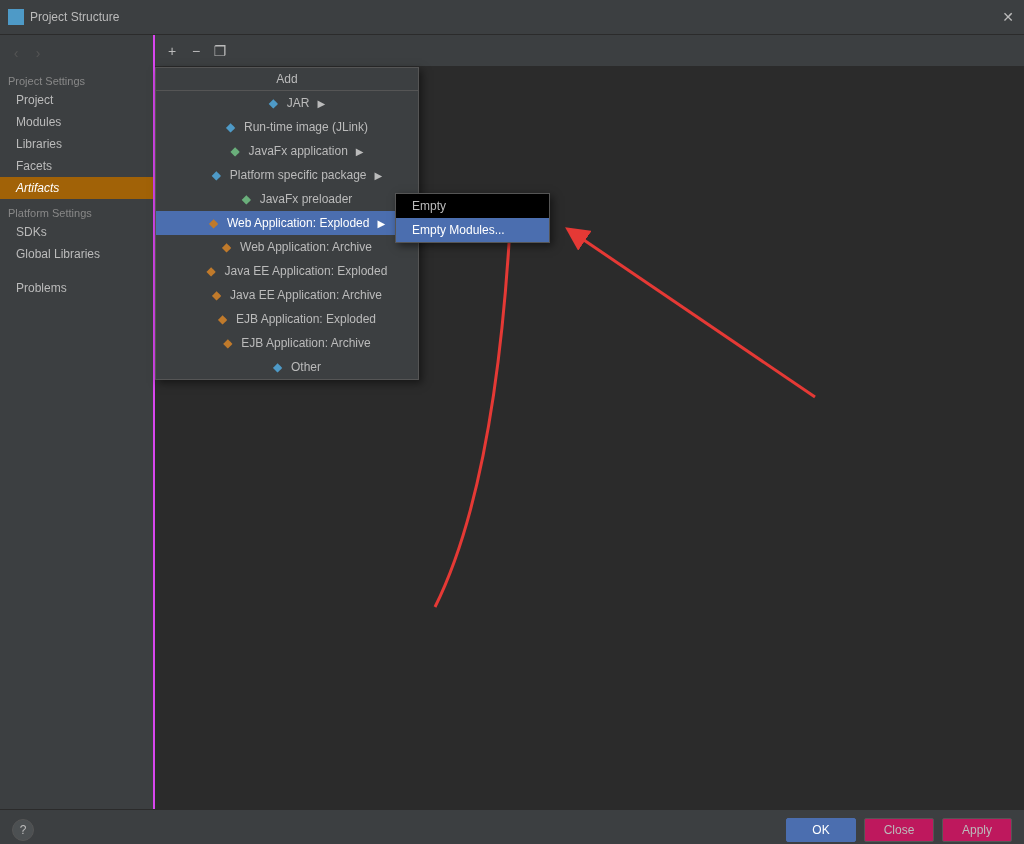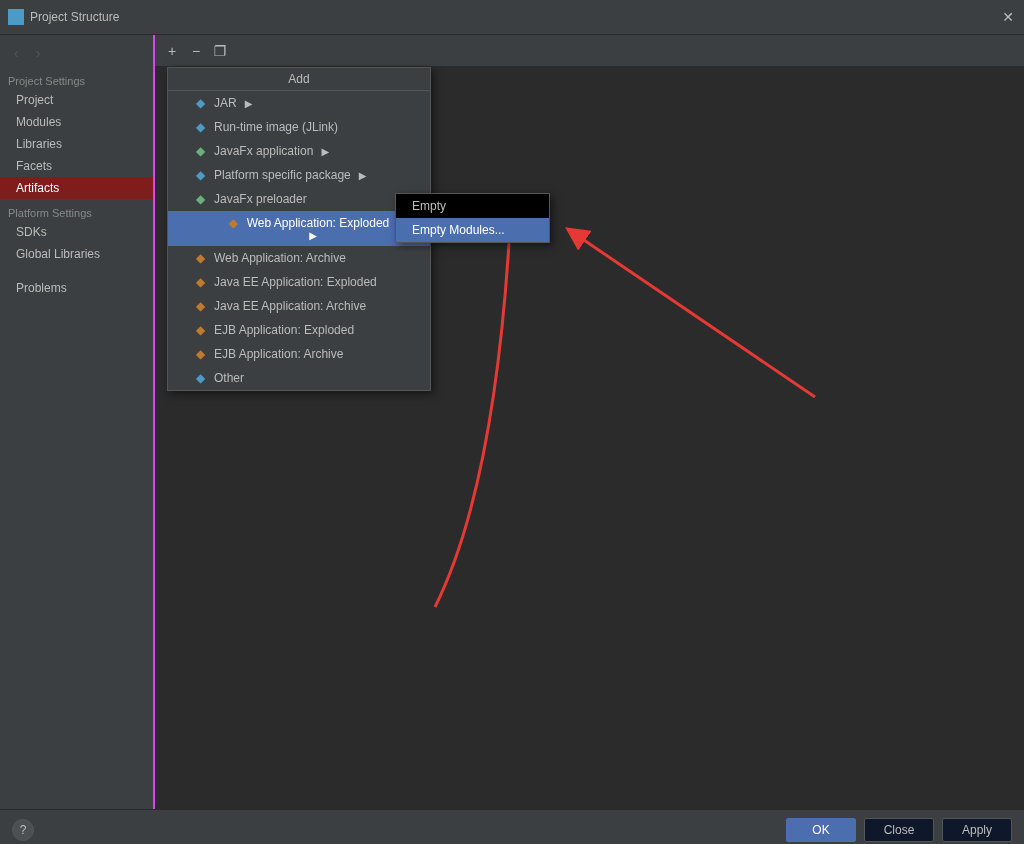--- a/index.html
+++ b/index.html
@@ -91,21 +91,21 @@
       padding: 8px 8px 2px 8px;
       text-transform: none;
     }
     .sidebar-item {
       padding: 4px 16px 4px 16px;
       cursor: pointer;
       color: #bbbbbb;
       font-size: 12px;
       white-space: nowrap;
     }
-    .sidebar-item.active { background: #7f1d1d; color: #fff; }
+    .sidebar-item.active { background: #a16207; color: #fff; font-style: italic; }
 
     
     .toolbar {
       height: 32px;
       display: flex;
       align-items: center;
       padding: 0 6px;
       gap: 2px;
       border-bottom: 1px solid #2b2b2b;
       background: #3c3f41;
@@ -155,24 +155,24 @@
       background: #3c3f41;
       border-bottom: 1px solid #555;
     }
     .dropdown-item {
       padding: 5px 8px 5px 28px;
       cursor: pointer;
       color: #bbbbbb;
       font-size: 12px;
       display: flex;
       align-items: center;
-      justify-content: flex-start;
+      justify-content: center;
       white-space: nowrap;
     }
-    .dropdown-item.active { background: #4b6eaf; color: #fff; flex-direction: column; }
+    .dropdown-item.active { background: #4b6eaf; color: #fff; }
     .dropdown-item-inner {
       display: flex;
       align-items: center;
     }
     .dropdown-item .arrow {
       font-size: 10px;
       margin-left: 8px;
     }
 
     
@@ -204,21 +204,21 @@
       padding: 0 12px;
     }
     .bottom-bar-left { display: flex; align-items: center; }
     .bottom-bar-right { display: flex; align-items: center; gap: 8px; }
     .btn-dialog {
       padding: 4px 16px;
       font-size: 12px;
       cursor: pointer;
       border-radius: 2px;
       border: 1px solid #555;
-      background: #0f172a;
+      background: #be185d;
       color: #bbbbbb;
       min-width: 70px;
     }
     .btn-dialog.primary { background: #4b6eaf; border-color: #4b6eaf; color: #fff; }
     .help-btn {
       width: 22px;
       height: 22px;
       border-radius: 50%;
       border: 1px solid #555;
       background: #4c5052;
@@ -303,21 +303,21 @@
       <button class="toolbar-btn">
         <span>−</span>
       </button>
       <button class="toolbar-btn">
         <span>❐</span>
       </button>
     </div>
 
     <div class="content-area">
 
-      <div class="dropdown-menu" style="left: 12px; top: 0px; width: 264px;">
+      <div class="dropdown-menu" style="left: 0px; top: 0px; width: 264px;">
         <div class="dropdown-header">Add</div>
 
         <div class="dropdown-item">
           <div class="dropdown-item-inner">
             <span class="icon-diamond icon-blue"></span>
             <span>JAR</span>
           </div>
           <span class="arrow">▶</span>
         </div>
 

